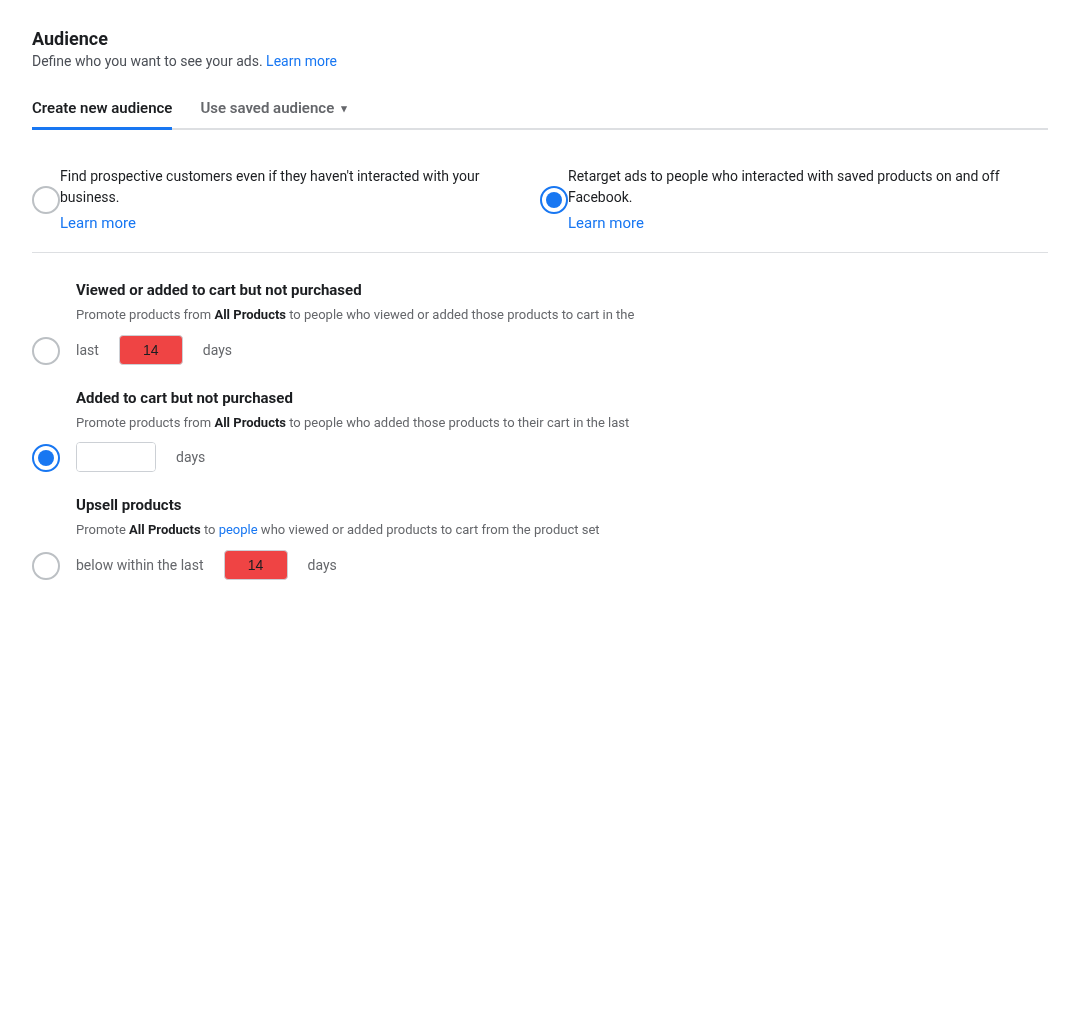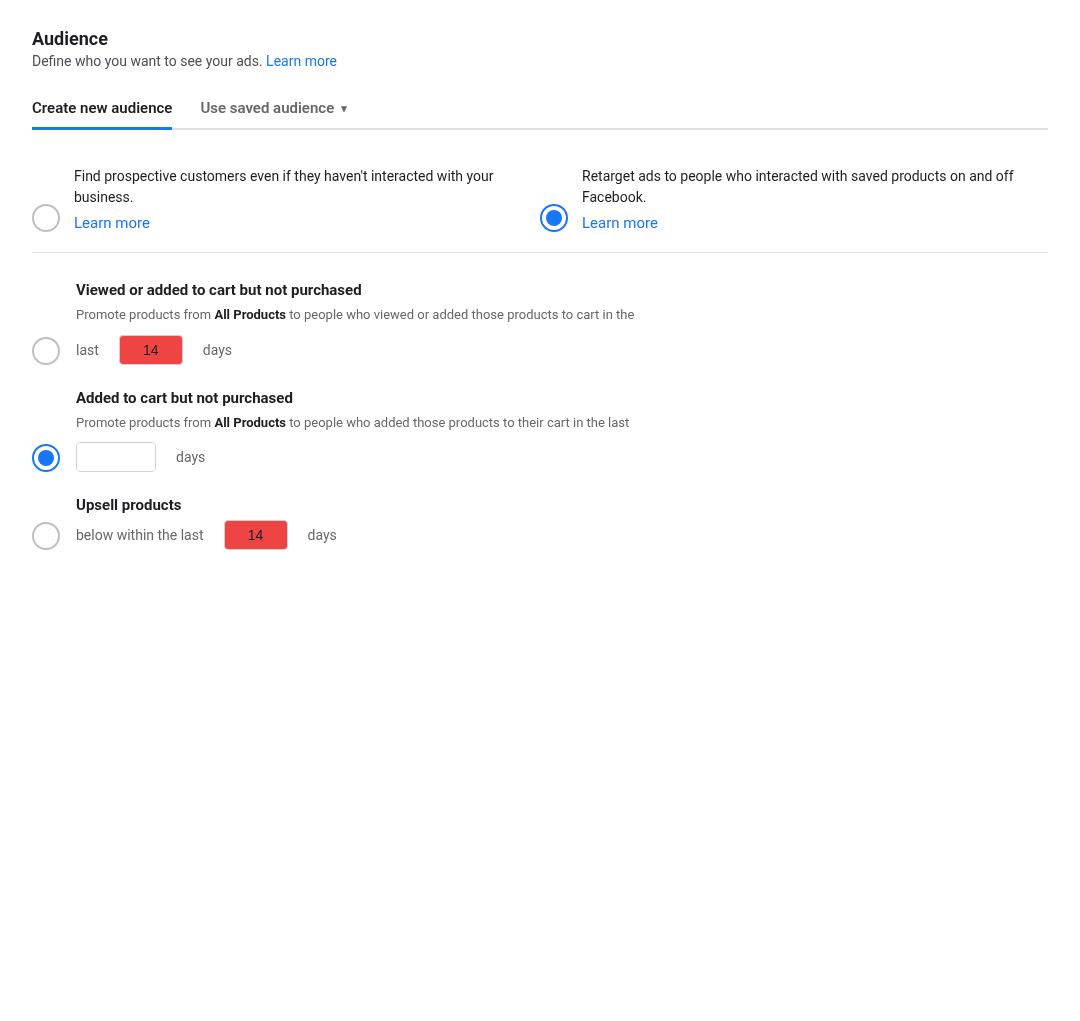--- a/index.html
+++ b/index.html
@@ -60,22 +60,21 @@
     
     .radio-options-row {
       display: flex;
       gap: 0;
       padding: 24px 0 20px 0;
       border-bottom: 1px solid #dddfe2;
     }
 
     .radio-option {
       display: flex;
-      align-items: flex-end;
-      gap: 14px;
+      align-items: center;
       flex: 1;
     }
 
     .radio-circle {
       width: 28px;
       height: 28px;
       min-width: 28px;
       border-radius: 50%;
       border: 2px solid #bcc0c4;
       background: #fff;
@@ -268,20 +267,23 @@
         </div>
         <span>days</span>
       </div>
     </div>
   </div>
 
   <div class="sub-option">
     <div class="radio-circle" style="margin-top:2px;"></div>
     <div class="sub-option-content">
       <div class="sub-option-title">Upsell products</div>
+      <div class="sub-option-desc">
+        <span>Promote </span><strong>All Products</strong><span> to </span><a style="color:#1877f2;text-decoration:none;">people</a><span> who viewed or added products to cart from the product set</span>
+      </div>
       <div class="days-row">
         <span>below within the last</span>
         <input class="days-input" type="text" value="14" style="">
         <span>days</span>
       </div>
     </div>
   </div>
 
 </div>
 

